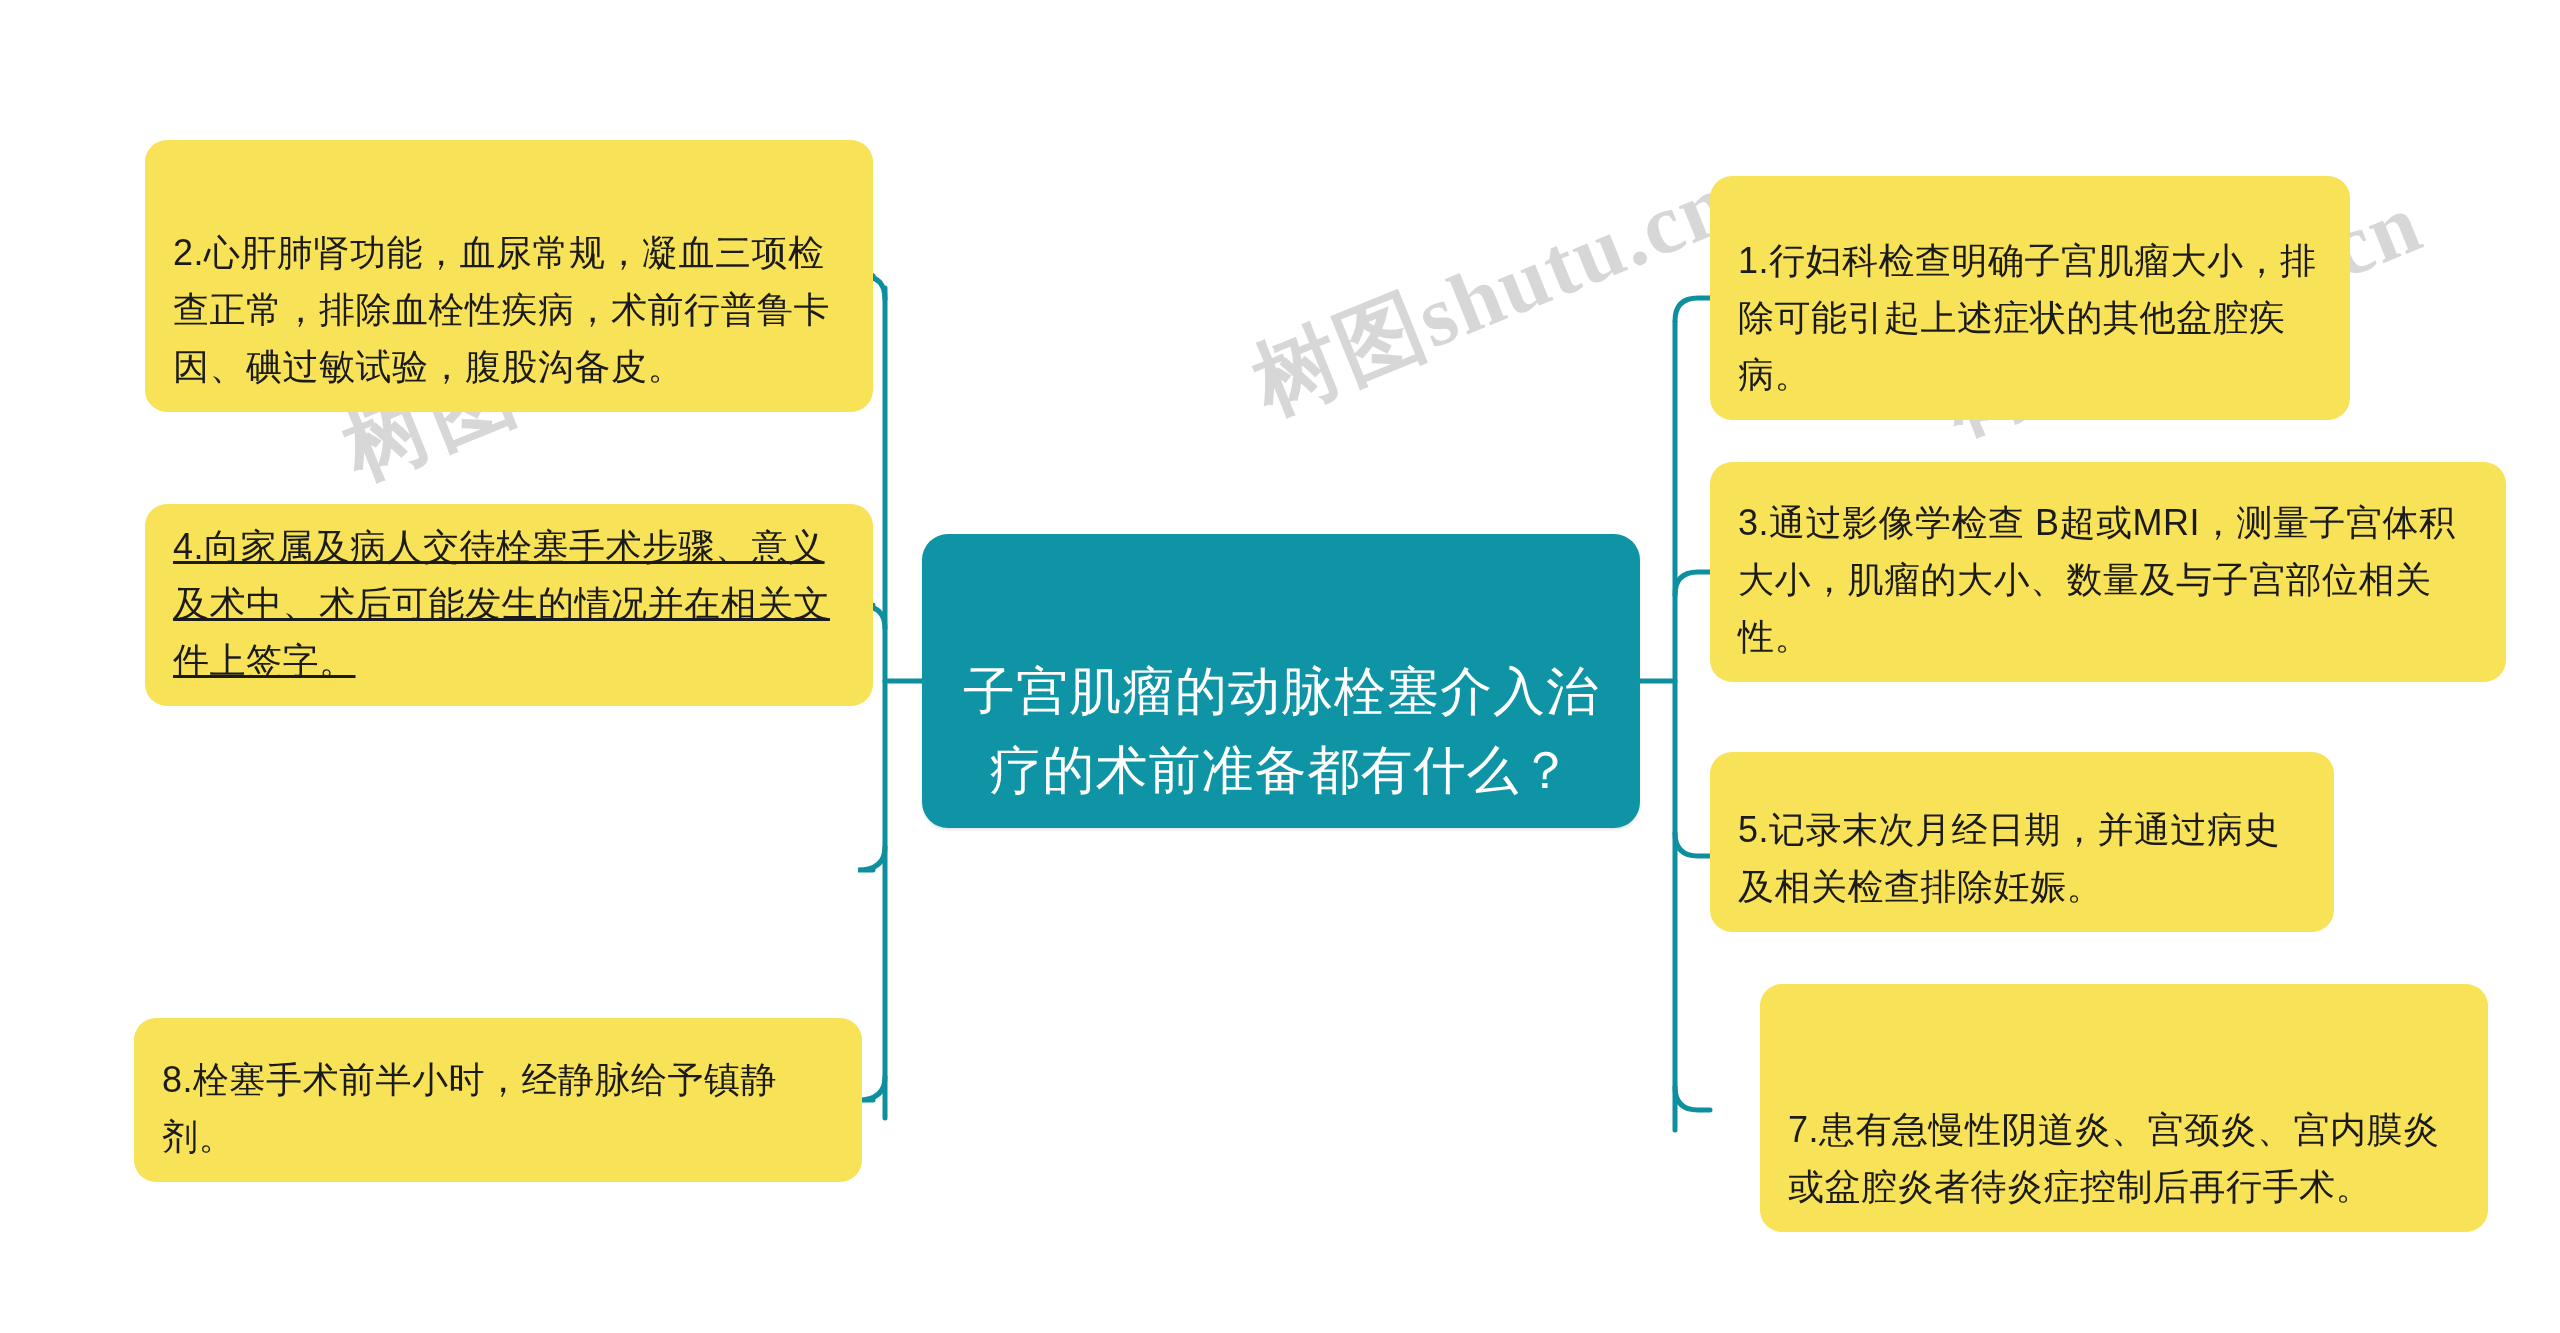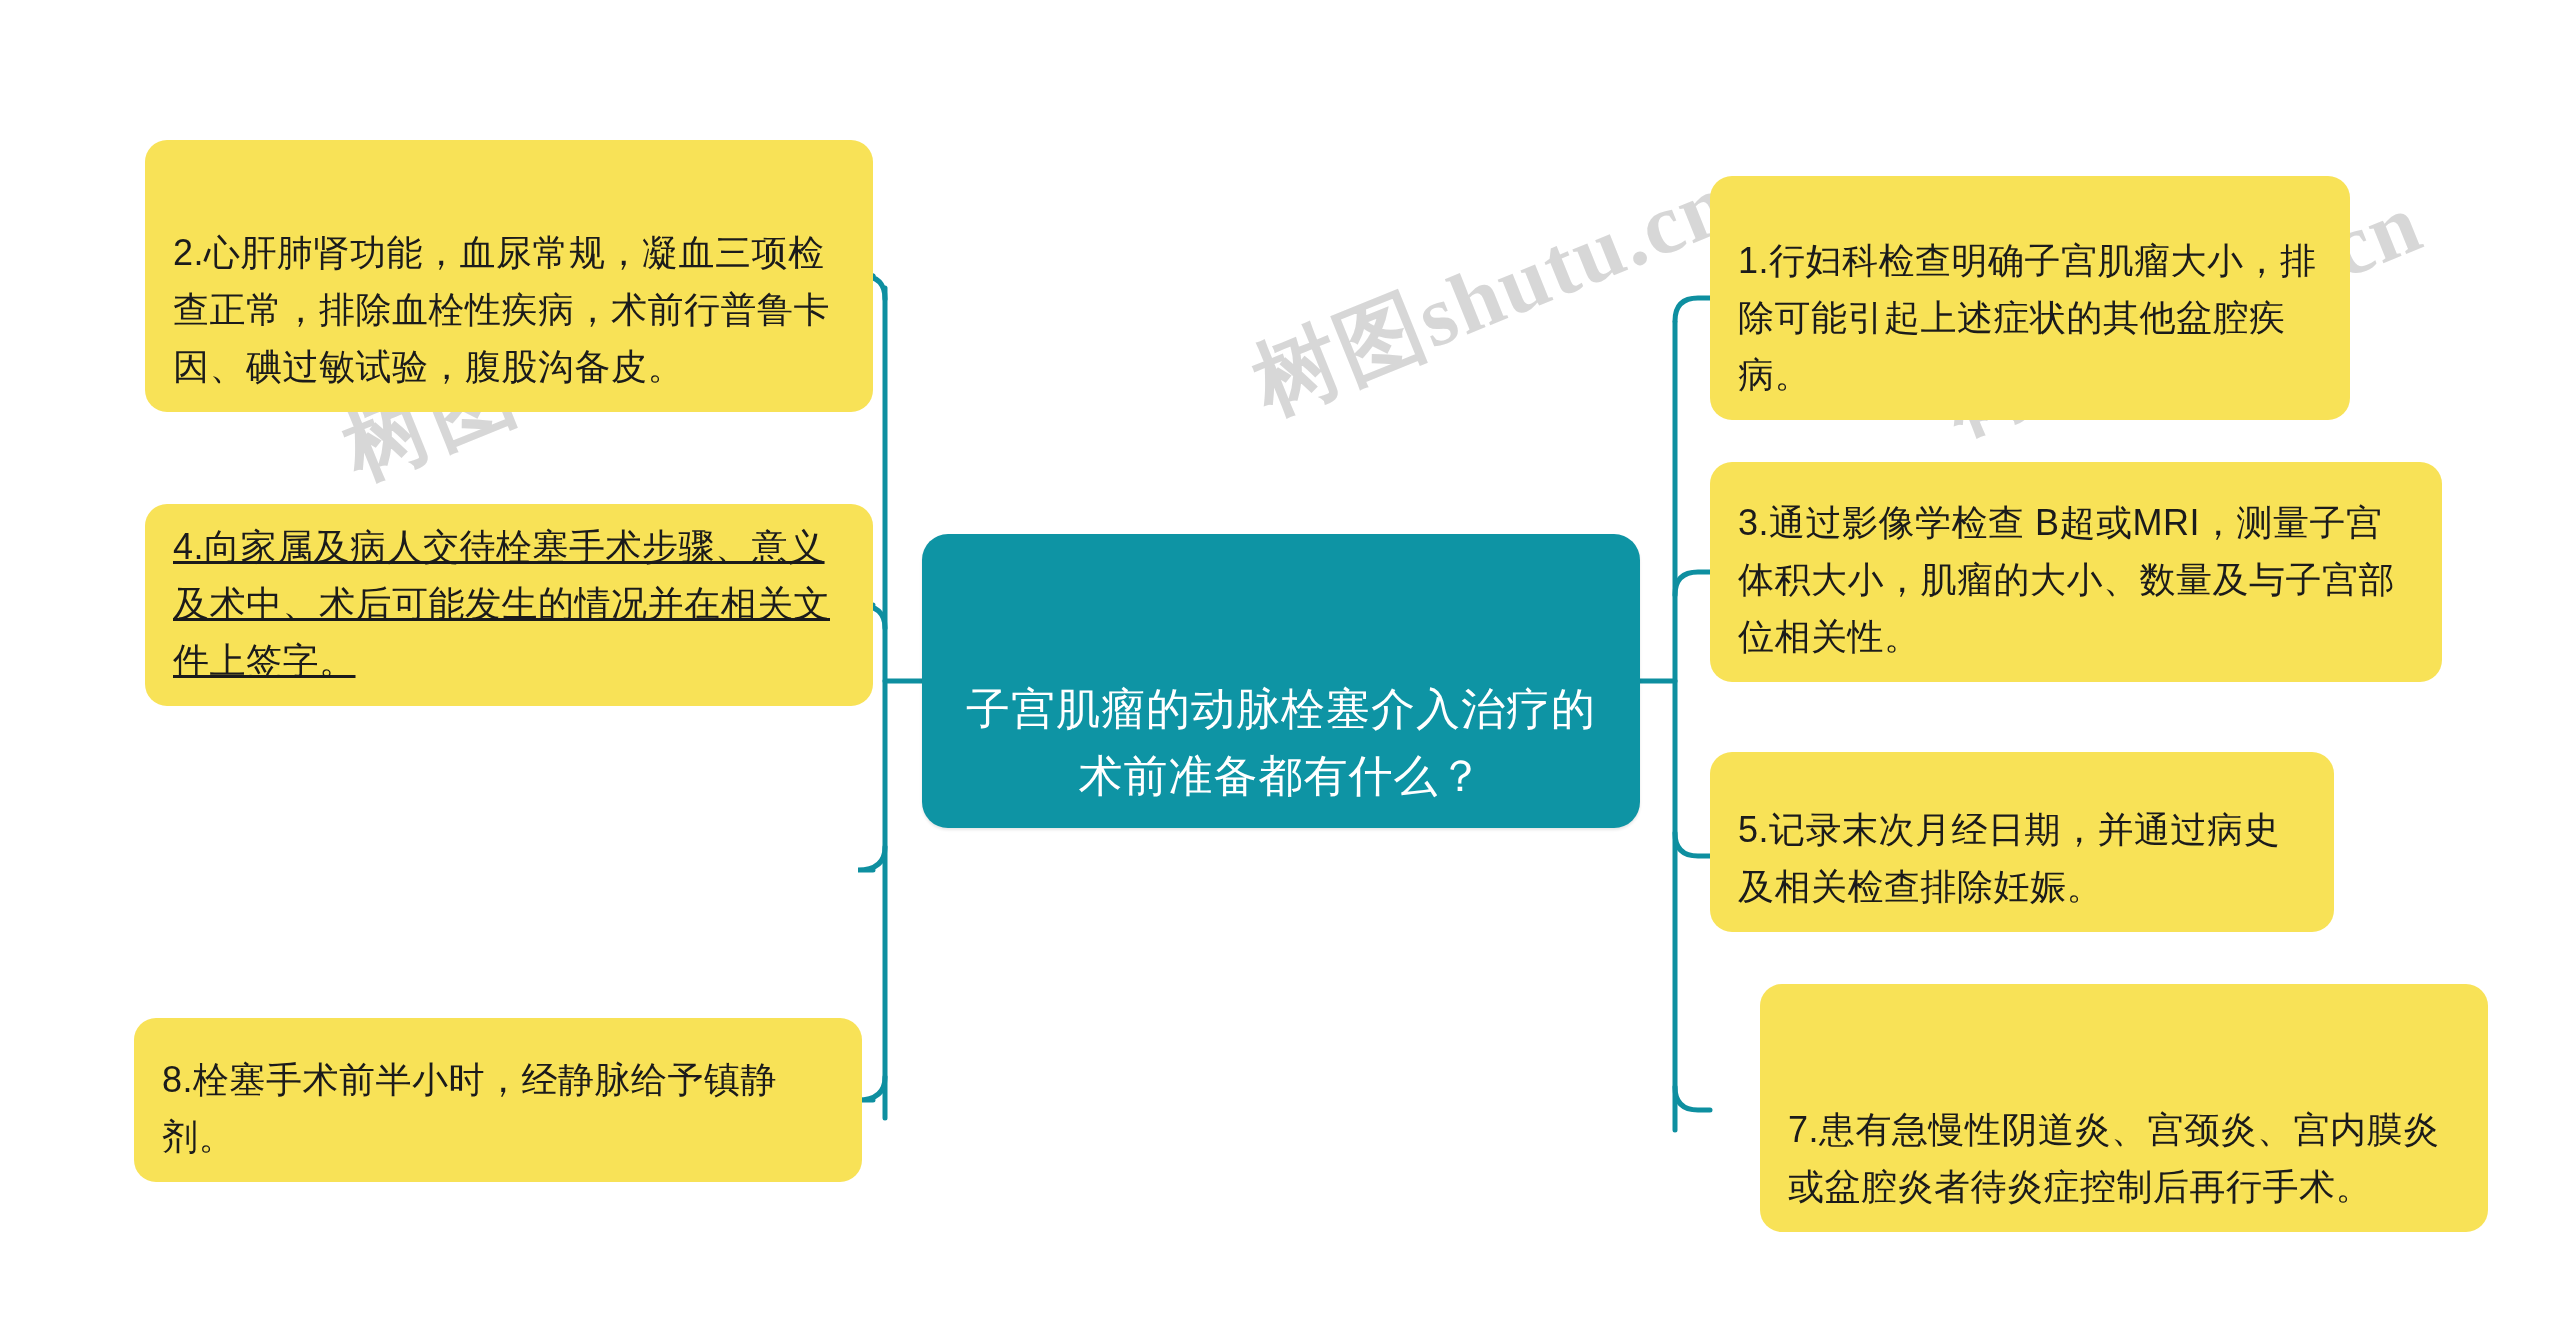--- a/index.html
+++ b/index.html
@@ -53,35 +53,35 @@
   }
   .root{
     background:#0e94a4;
     color:#ffffff;
     border-radius:26px;
     justify-content:center;
     padding:18px 30px;
     box-shadow:0 2px 3px rgba(0,0,0,0.10);
   }
   .root .txt{
-    font-size:44px;
+    font-size:52px;
     line-height:1.52;
     text-align:center;
     letter-spacing:1px;
     width:100%;
   }
 
   
   #n2{left:145px;top:140px;width:728px;height:272px;}
   #n4{left:145px;top:504px;width:728px;height:202px;text-decoration:underline;}
   #n6{left:145px;top:790px;width:728px;height:160px;}
   #n8{left:134px;top:1018px;width:728px;height:164px;}
   
   #n1{left:1710px;top:176px;width:640px;height:244px;}
-  #n3{left:1710px;top:462px;width:732px;height:220px;}
+  #n3{left:1710px;top:462px;width:796px;height:220px;}
   #n5{left:1710px;top:752px;width:624px;height:180px;}
   #n7{left:1760px;top:984px;width:728px;height:248px;}
   
   #root{left:922px;top:534px;width:718px;height:294px;}
 </style>
 </head>
 <body>
 
 <div id="canvas">
 

